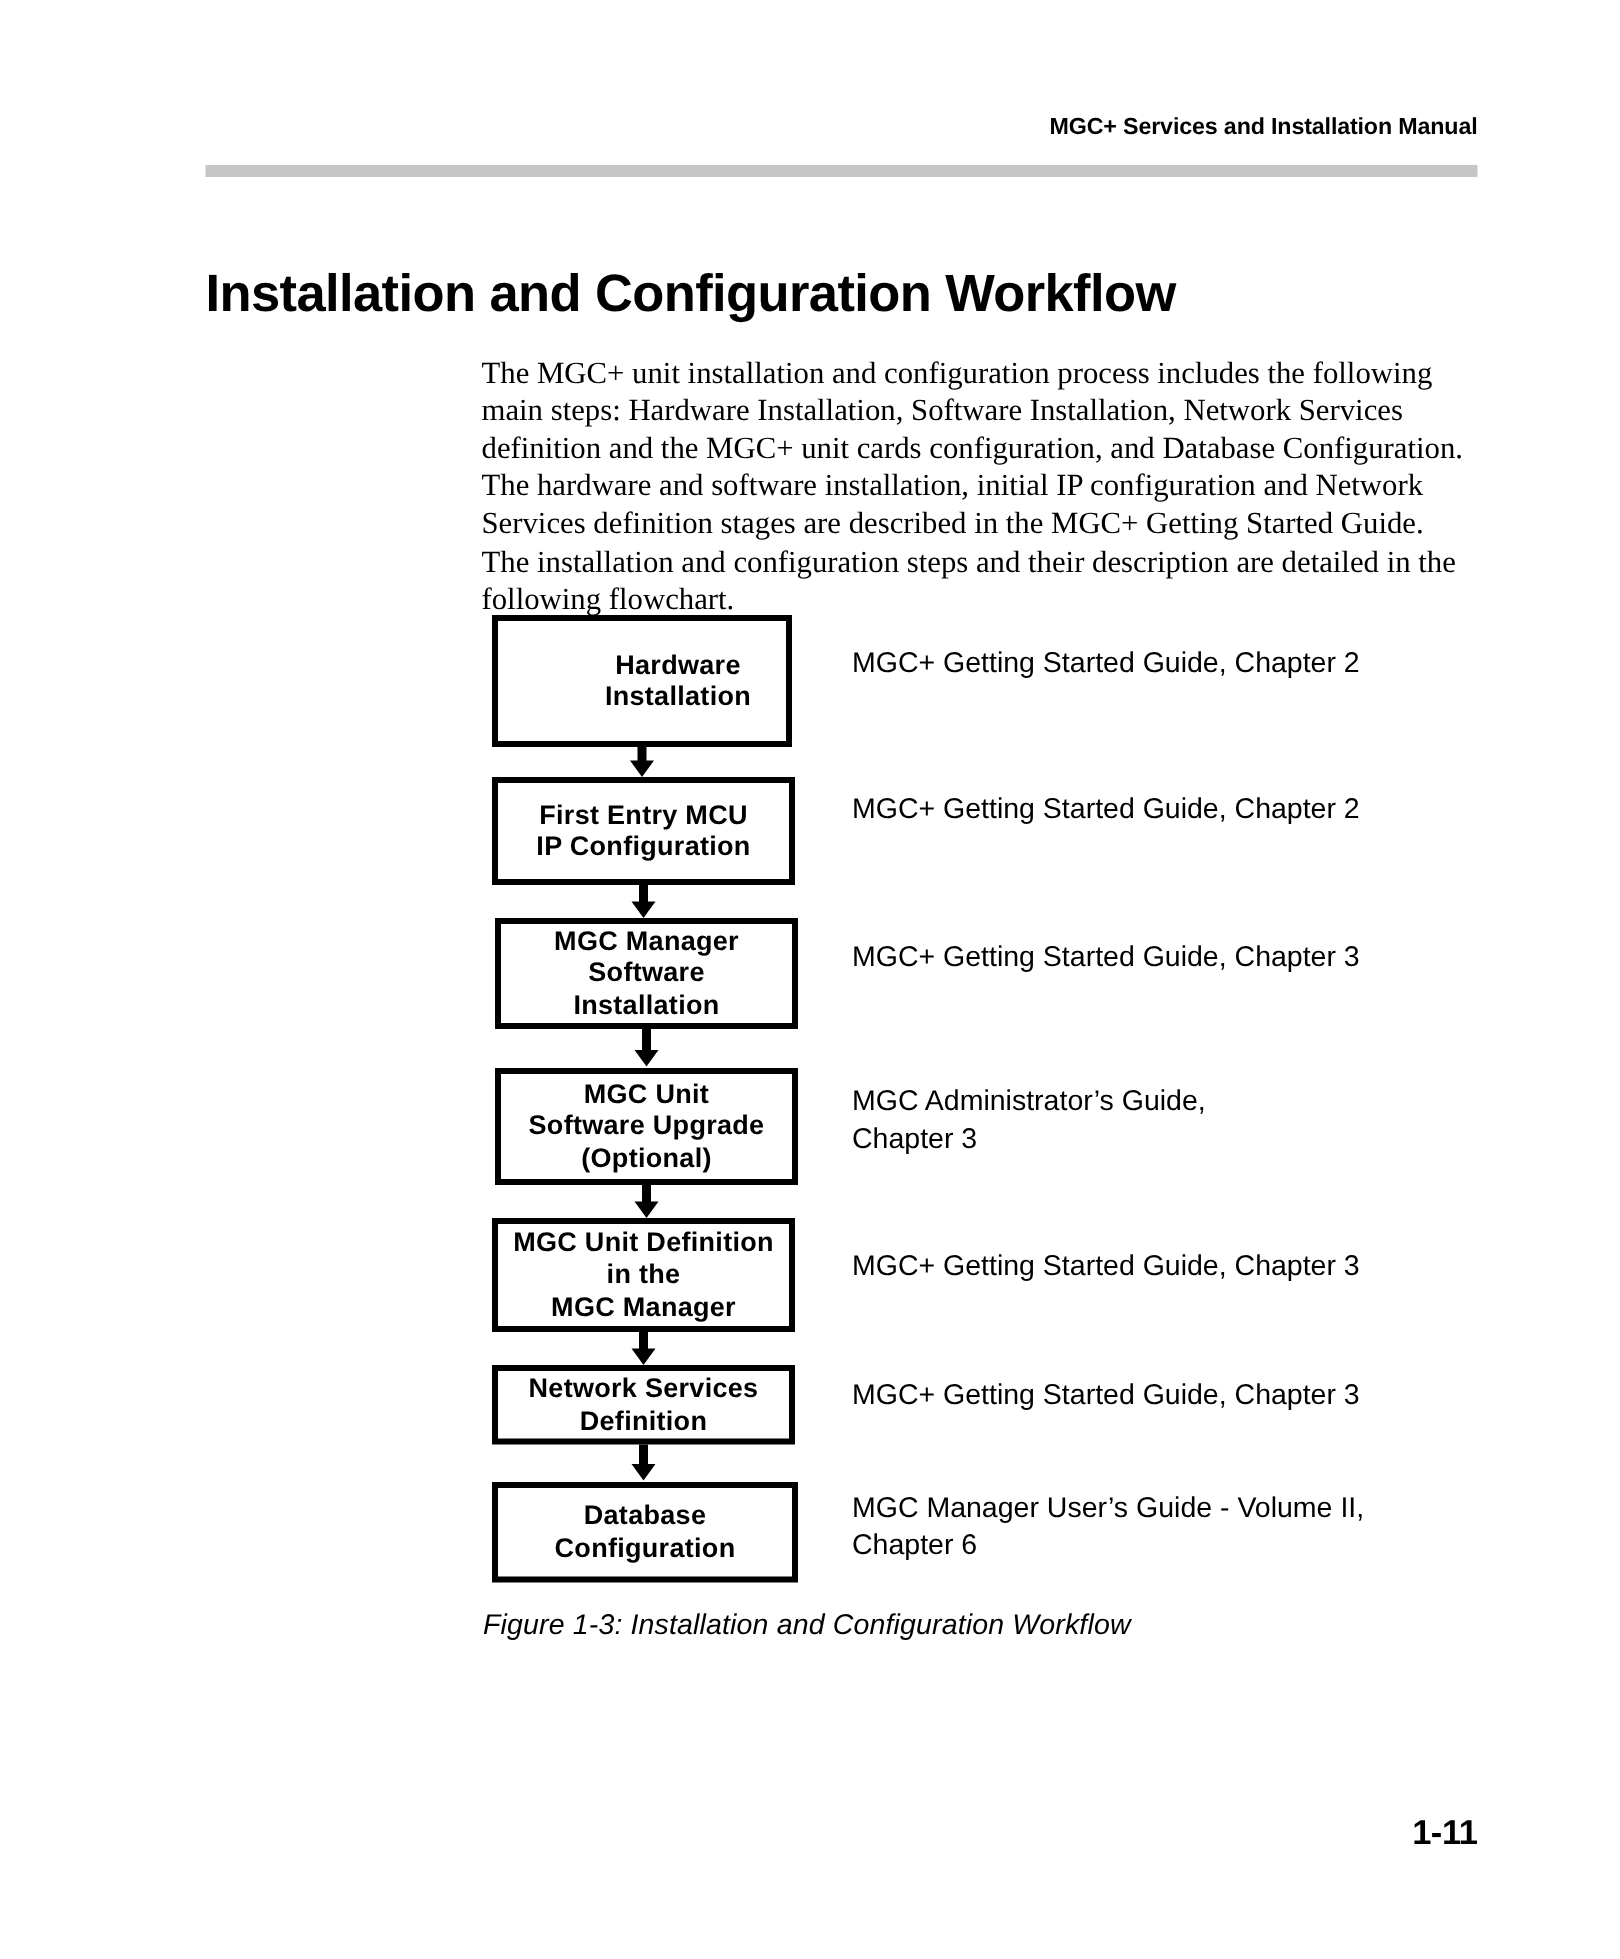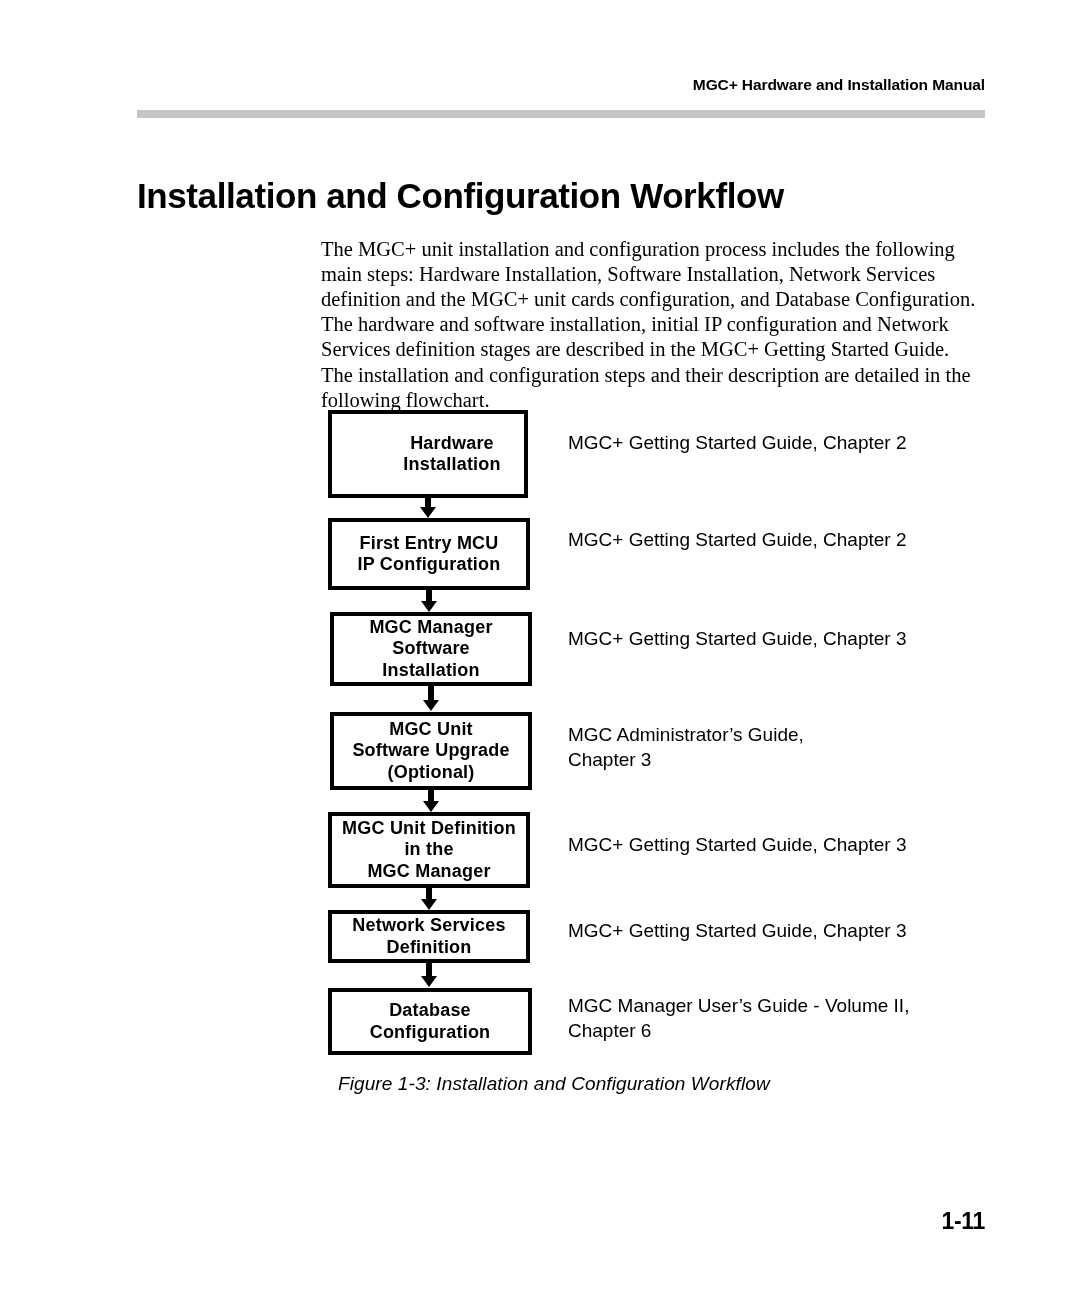--- a/index.html
+++ b/index.html
@@ -124,40 +124,39 @@
 
   
   .figure-caption {
     position: absolute;
     left: 322px;
     top: 1073px;
     font-family: "Liberation Sans", sans-serif;
     font-style: italic;
     font-size: 19px;
     letter-spacing: 0.1px;
-    margin-left: 16px;
   }
 
   
   .folio {
     position: absolute;
     left: 0;
     top: 1208px;
     width: 985px;
     text-align: right;
     font-family: "Liberation Sans", sans-serif;
     font-weight: bold;
     font-size: 23px;
     letter-spacing: -0.3px;
   }
 </style>
 </head>
 <body>
 
-<div class="page-header">MGC+ Hardware and Installation Manual</div>
+<div class="page-header">MGC+ Services and Installation Manual</div>
 
 <div class="header-rule"></div>
 
 <h1 class="page-title">Installation and Configuration Workflow</h1>
 
 <p class="intro">The MGC+ unit installation and configuration process includes the following main steps: Hardware Installation, Software Installation, Network Services definition and the MGC+ unit cards configuration, and Database Configuration. The hardware and software installation, initial IP configuration and Network Services definition stages are described in the MGC+ Getting Started Guide. The installation and configuration steps and their description are detailed in the following flowchart.</p>
 
 <div class="flowchart">
 
   <div class="flow-box" style="left:328px; top:410px; width:200px; height:88px;padding-left:48px;">

